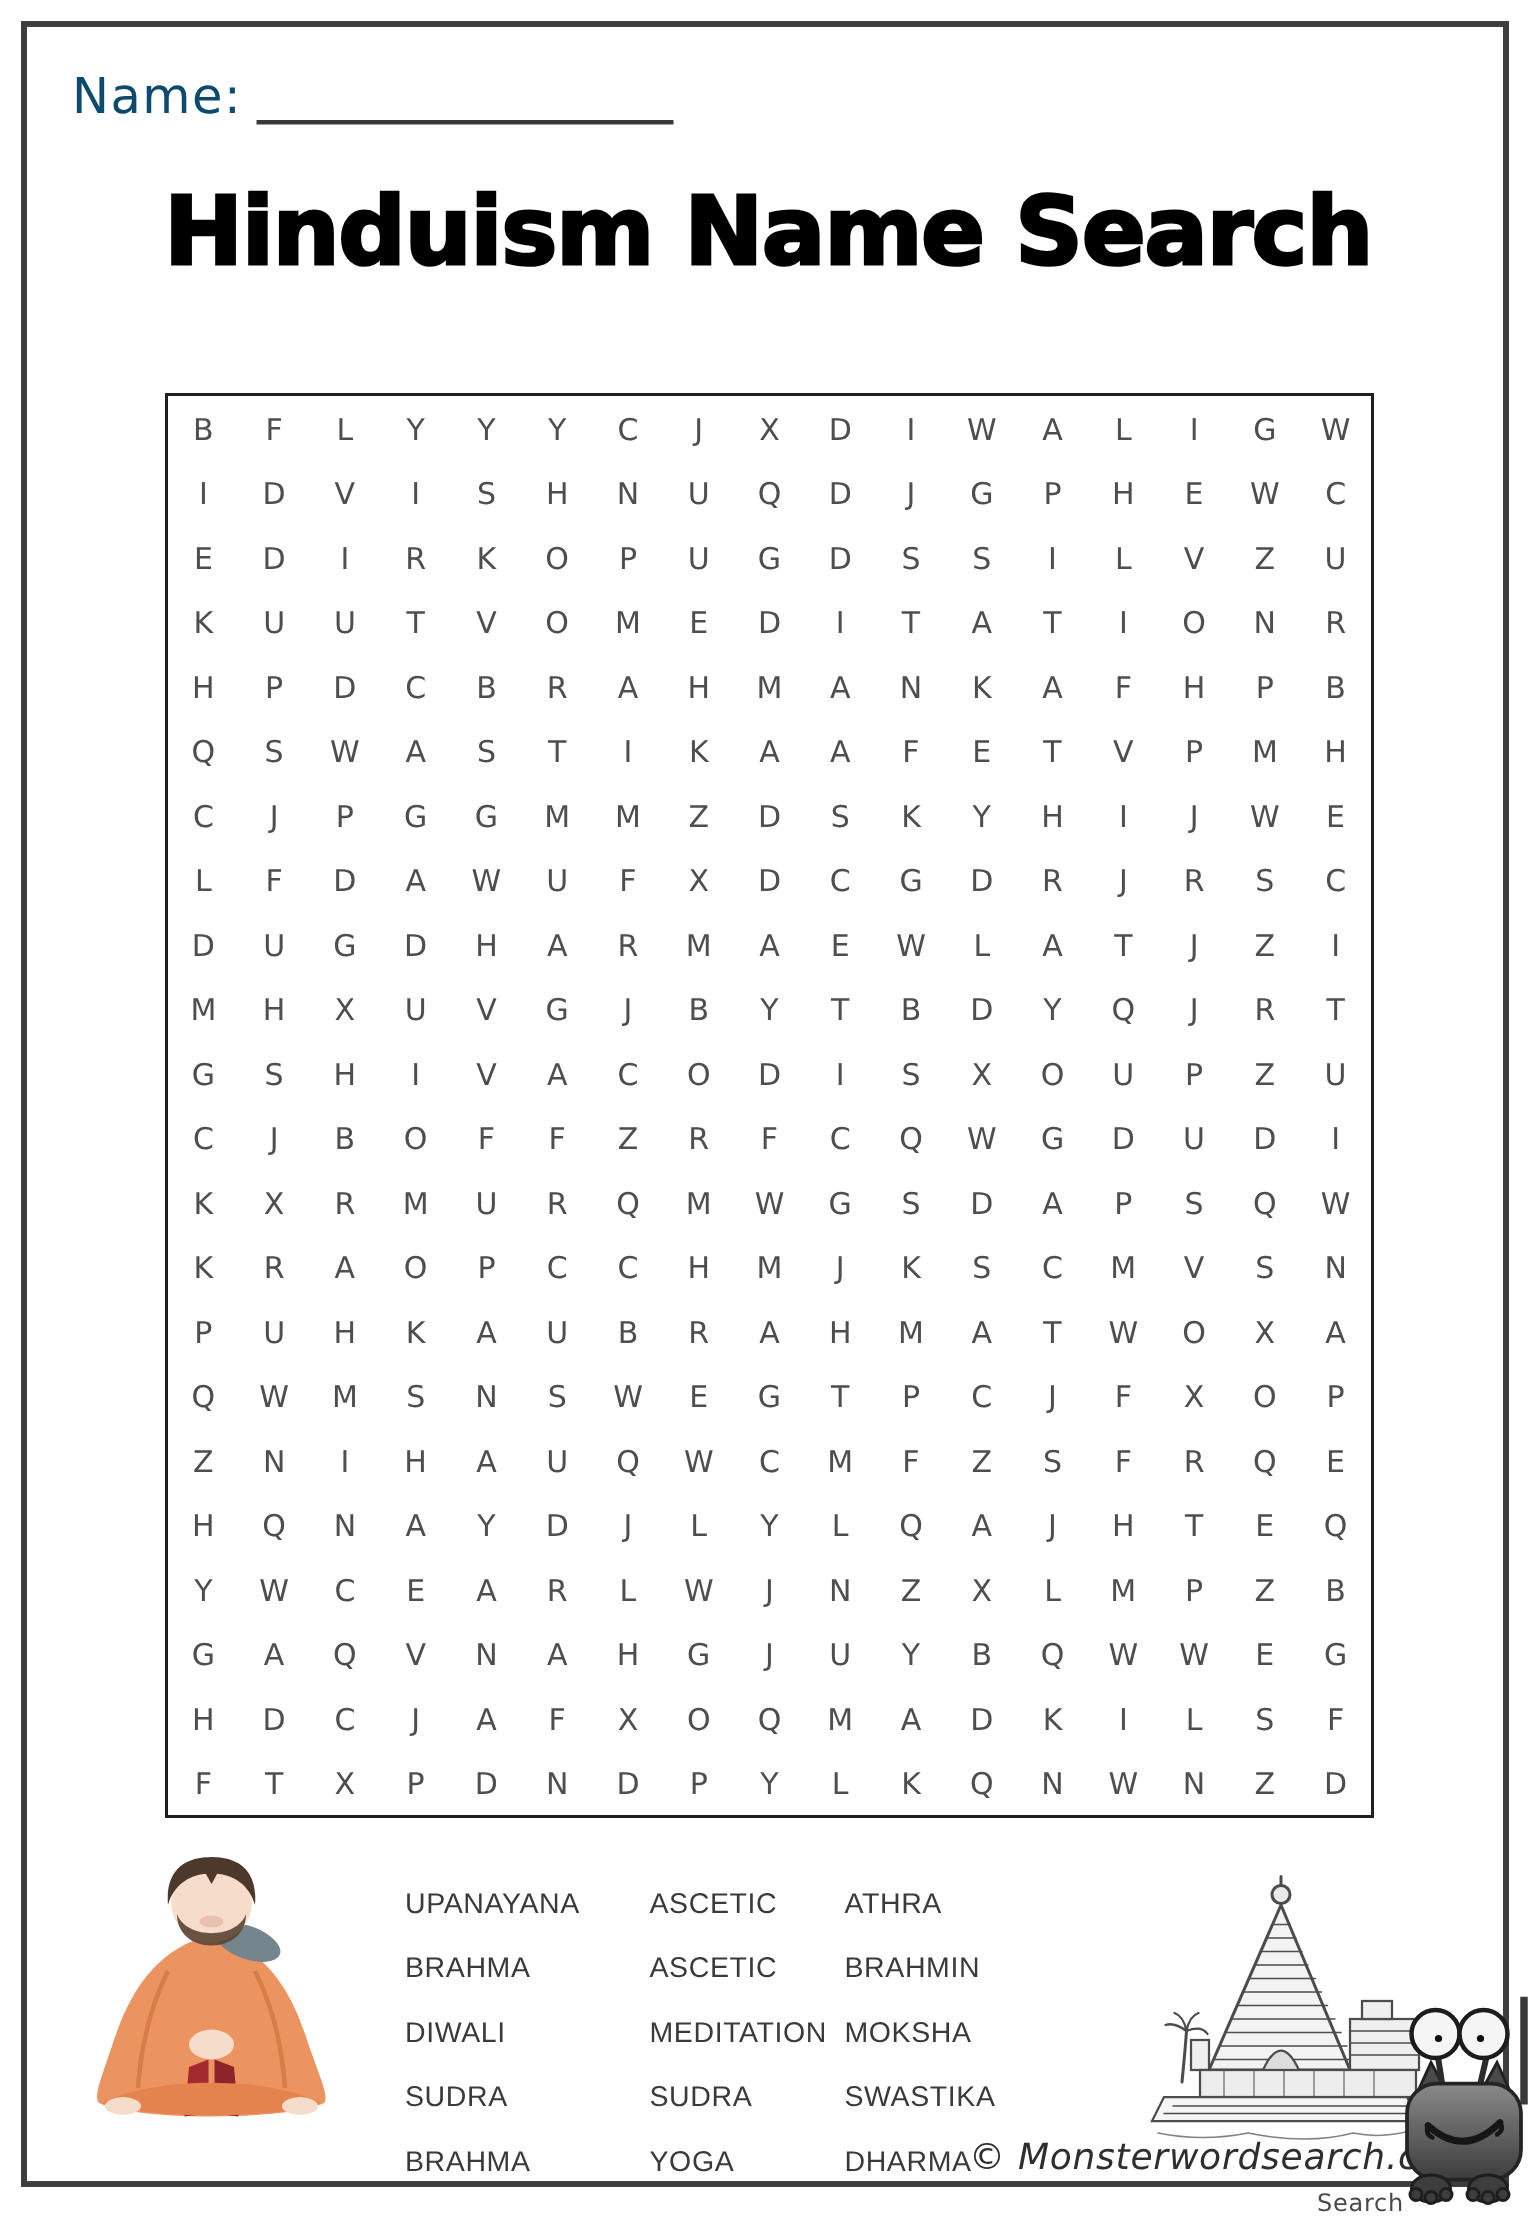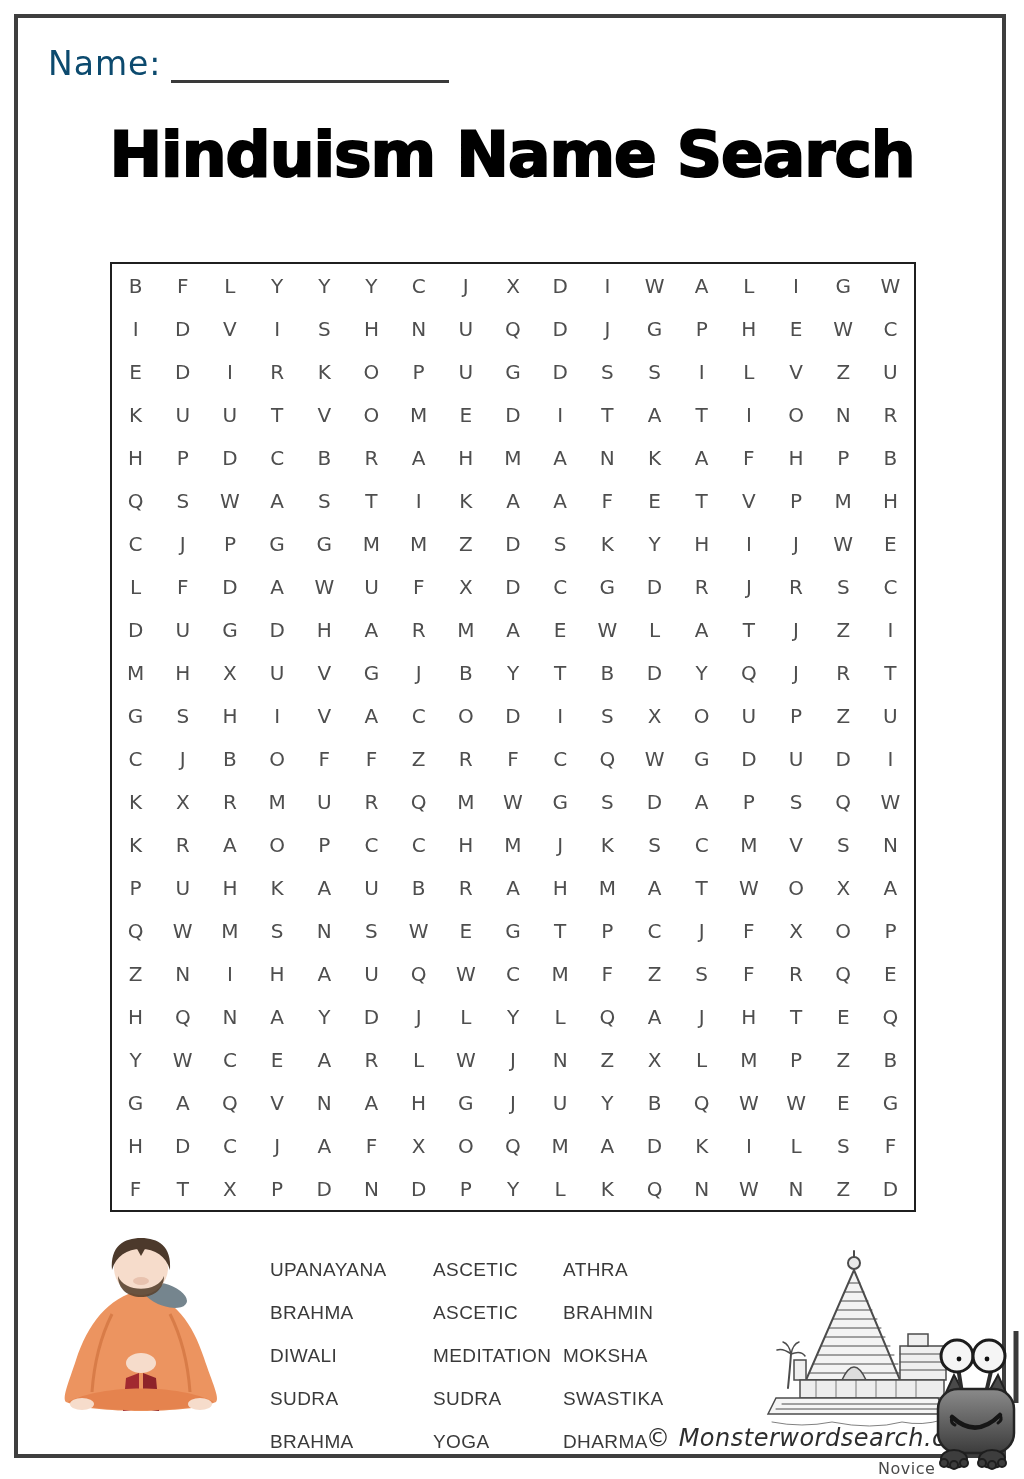--- a/index.html
+++ b/index.html
@@ -457,21 +457,21 @@
   </div>
 <div class="wcol wcol-3">
     <div class="word">ATHRA</div>
     <div class="word">BRAHMIN</div>
     <div class="word">MOKSHA</div>
     <div class="word">SWASTIKA</div>
     <div class="word">DHARMA</div>
   </div>
 
 <div class="copyright">© Monsterwordsearch.com</div>
-<div class="novice">Novice</div>
+<div class="novice">Search</div>
 
 <svg class="illu illu-monk" viewBox="0 0 178 190">
   <path d="M89,58 C55,66 36,92 24,128 C16,152 10,166 14,170 C40,182 138,182 164,170 C168,166 160,150 152,126 C141,92 123,66 89,58 Z" fill="#EC9460"></path>
   <path d="M60,82 C48,106 42,132 40,160" stroke="#D87C48" stroke-width="3" fill="none"></path>
   <path d="M118,82 C130,106 136,132 138,160" stroke="#D87C48" stroke-width="3" fill="none"></path>
   <path d="M74,146 l13,-5 0,36 -16,2 z" fill="#A22A30"></path>
   <path d="M104,146 l-13,-5 0,36 16,2 z" fill="#8E2329"></path>
   <path d="M16,170 C50,152 128,152 162,170 C130,181 48,181 16,170 Z" fill="#E5834E"></path>
   <ellipse cx="30" cy="172" rx="12" ry="6" fill="#F6DCCB"></ellipse>
   <ellipse cx="148" cy="172" rx="12" ry="6" fill="#F6DCCB"></ellipse>

